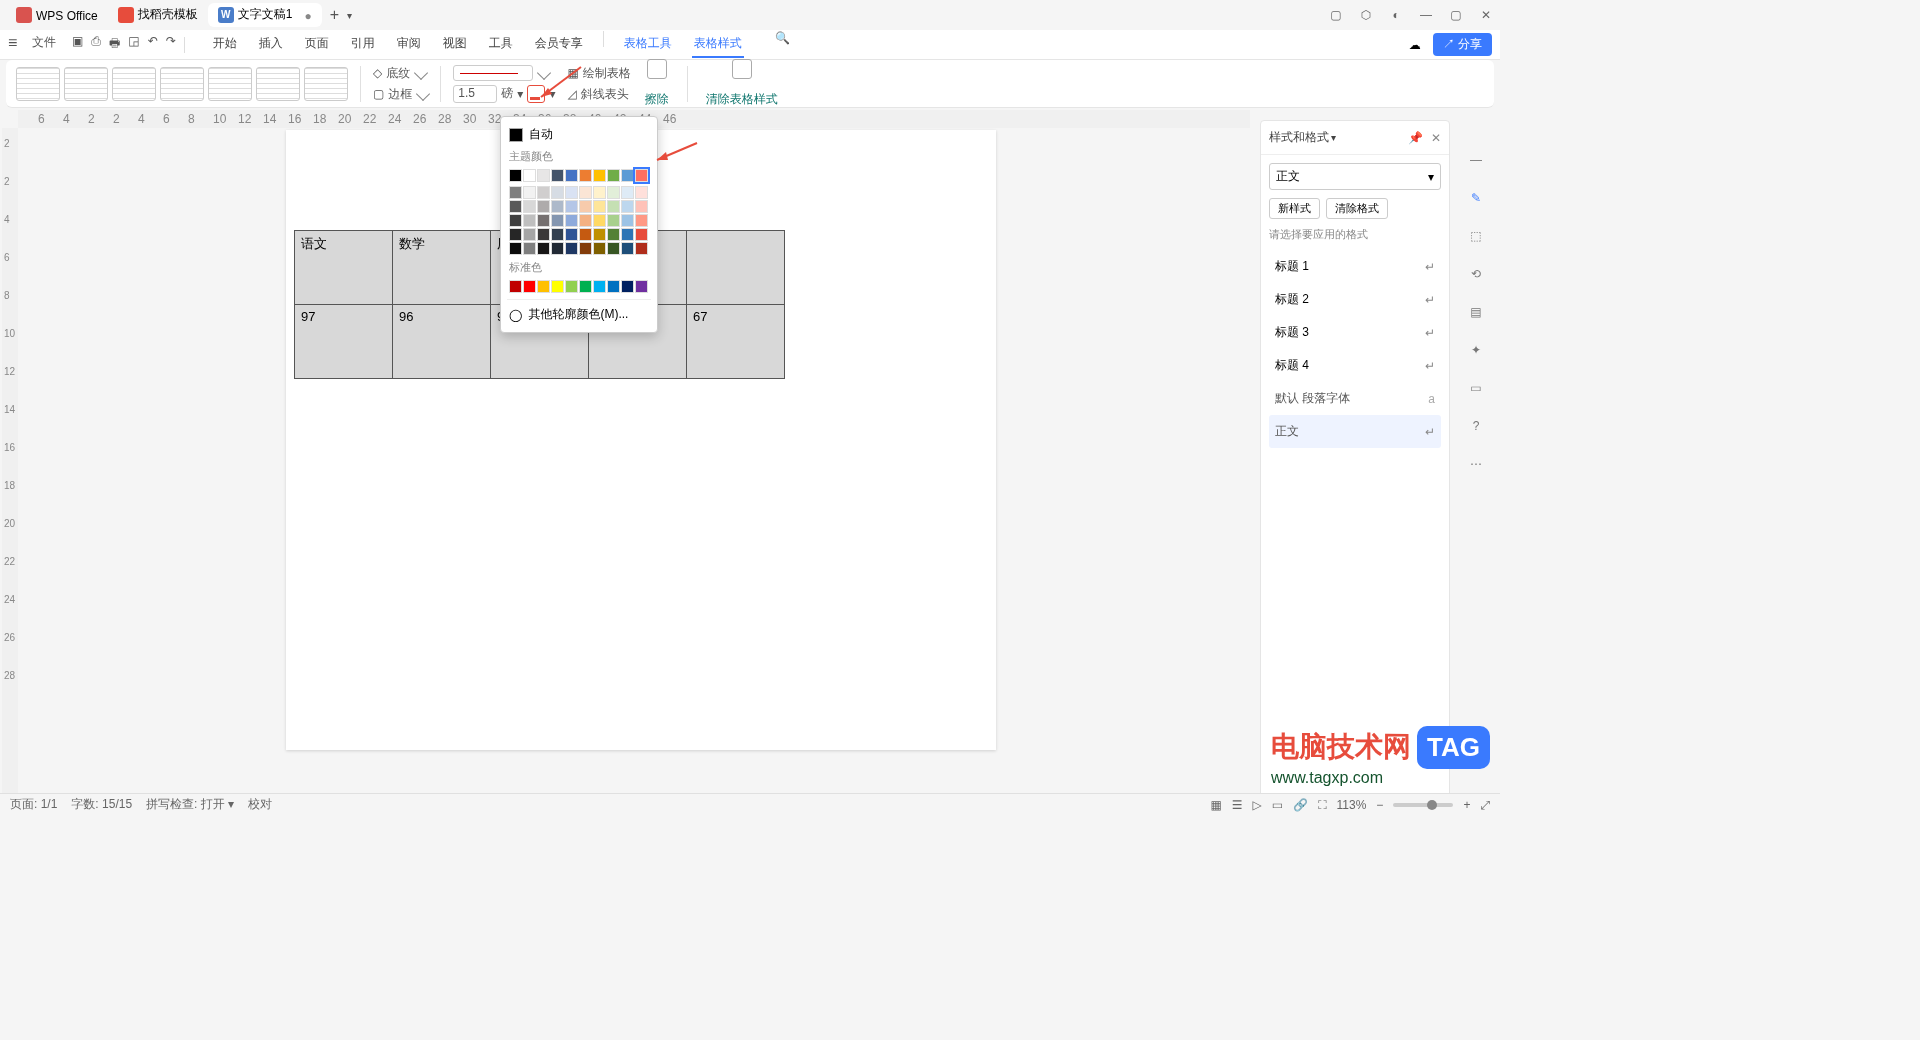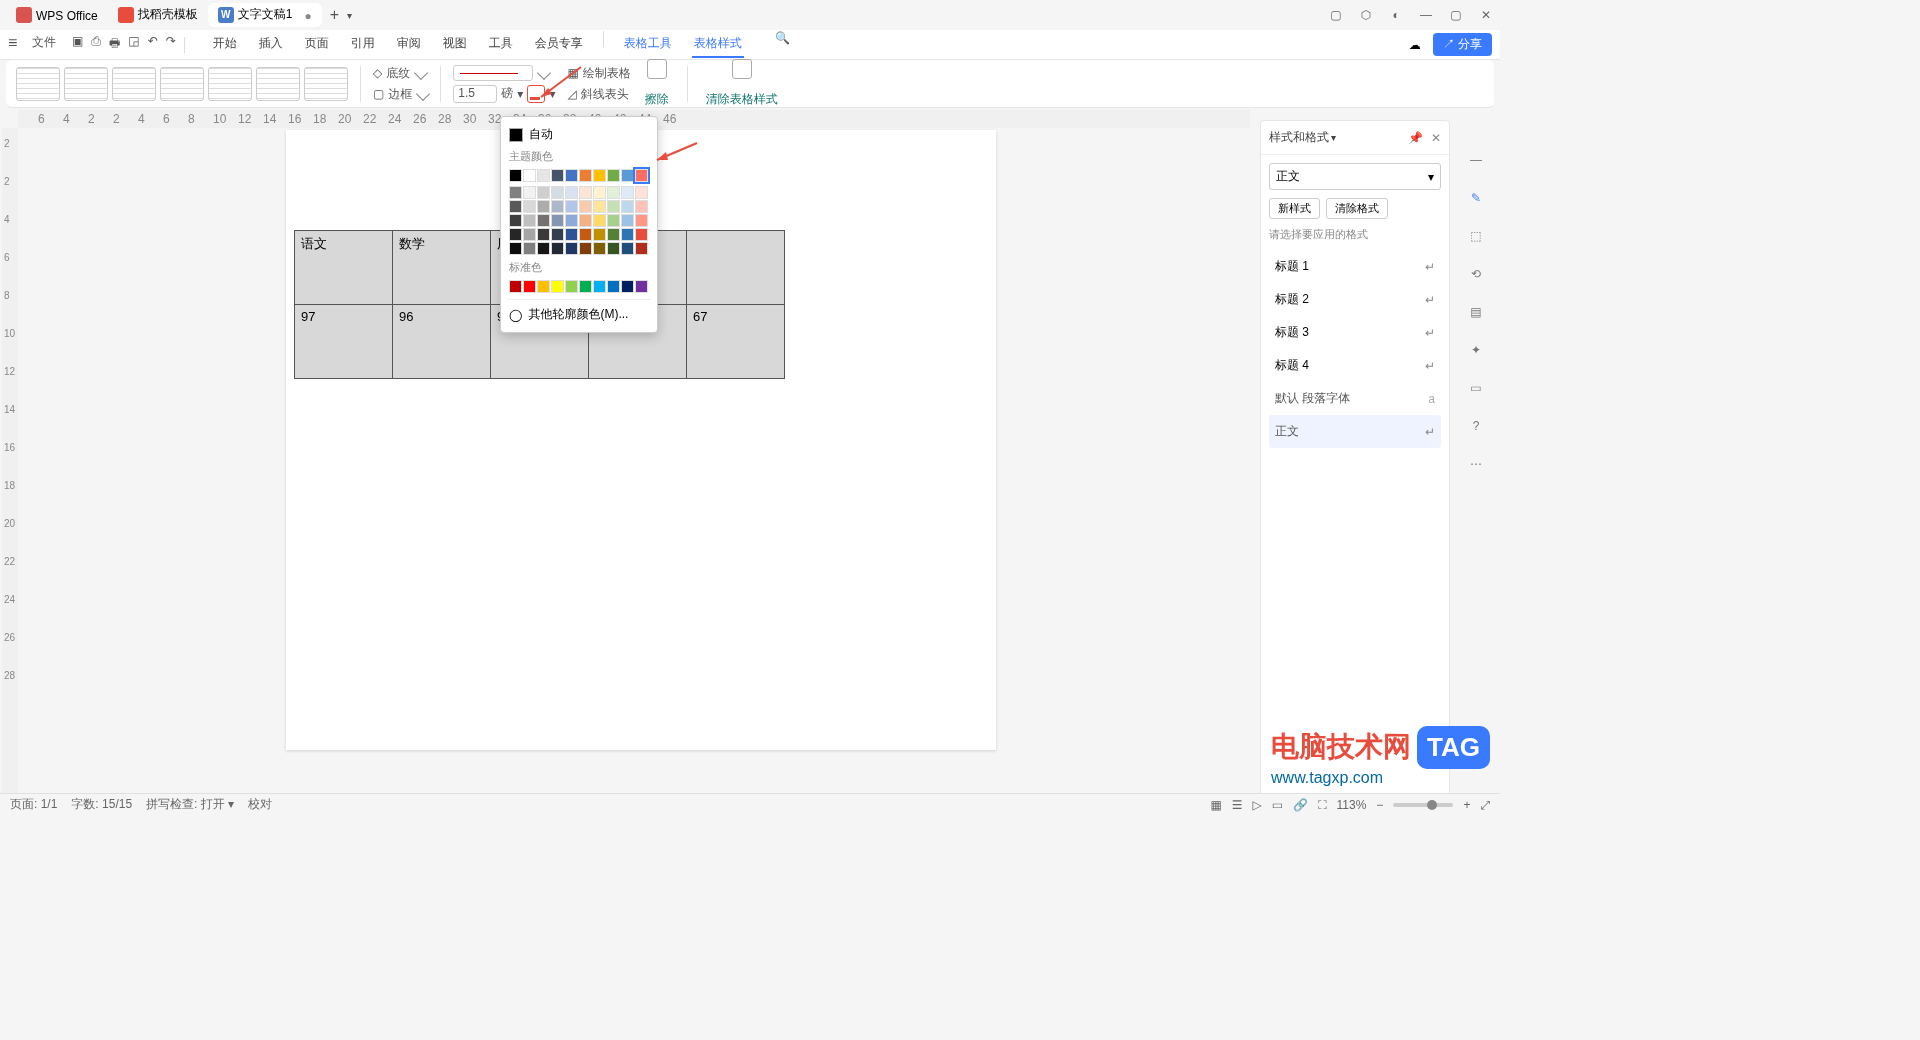--- a/index.html
+++ b/index.html
@@ -68,21 +68,21 @@
 .sp-item.sel{background:#eef3ff;border-radius:3px}
 .ret{color:#888}
 .lock{color:#aaa}
 .side-icons{position:absolute;right:6px;top:120px;width:36px;display:flex;flex-direction:column;gap:18px;align-items:center;padding-top:30px;color:#777}
 .side-icons span{width:20px;height:20px;display:flex;align-items:center;justify-content:center}
 .statusbar{position:absolute;bottom:0;left:0;right:0;height:22px;background:#f5f5f5;border-top:1px solid #e0e0e0;display:flex;align-items:center;padding:0 10px;gap:14px;color:#666;font-size:11px}
 .statusbar .right{margin-left:auto;display:flex;gap:10px;align-items:center}
 .watermark{position:absolute;right:10px;bottom:28px;z-index:5}
 .wm-txt{color:#e74c3c;font-size:28px;font-weight:bold}
 .wm-tag{display:inline-block;background:#3a7afe;color:#fff;font-size:26px;font-weight:bold;padding:6px 10px;border-radius:10px;margin-left:6px}
-.wm-url{color:#0369a1;font-size:16px}
+.wm-url{color:#14532d;font-size:16px}
 </style>
 </head>
 <body>
 
 <div class="titlebar">
   <div class="app-tab">
     <span class="wps-icon"></span>
     <span>WPS Office</span>
   </div>
   <div class="app-tab">

